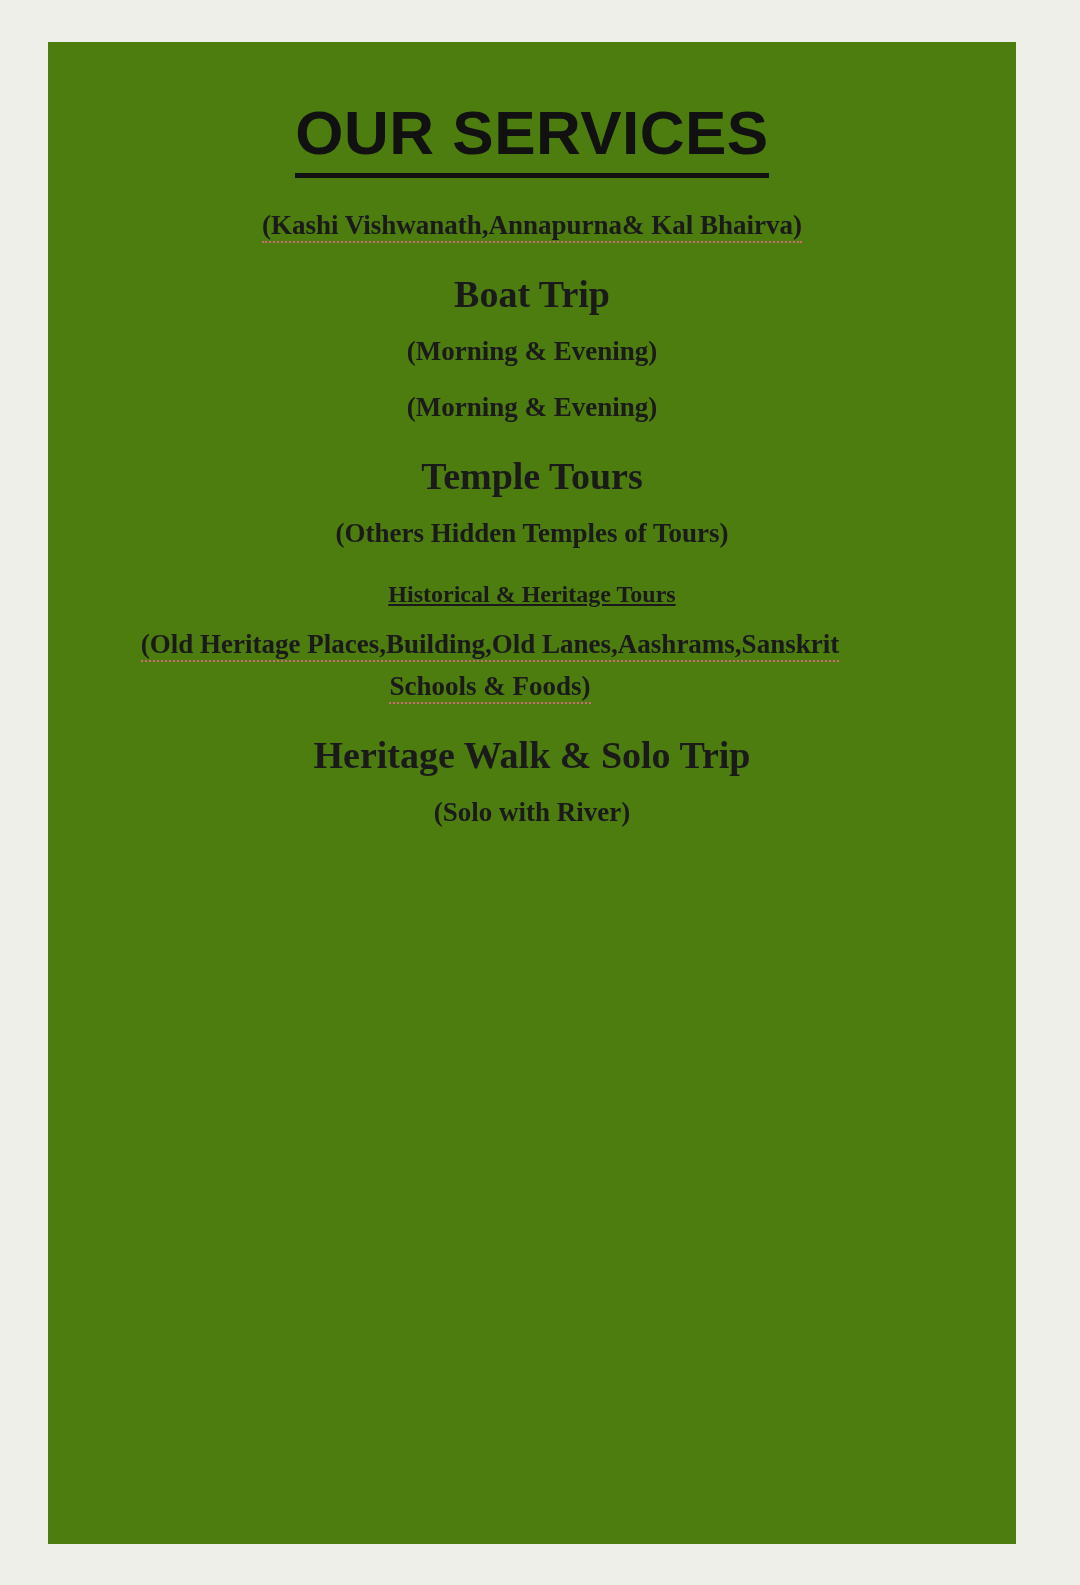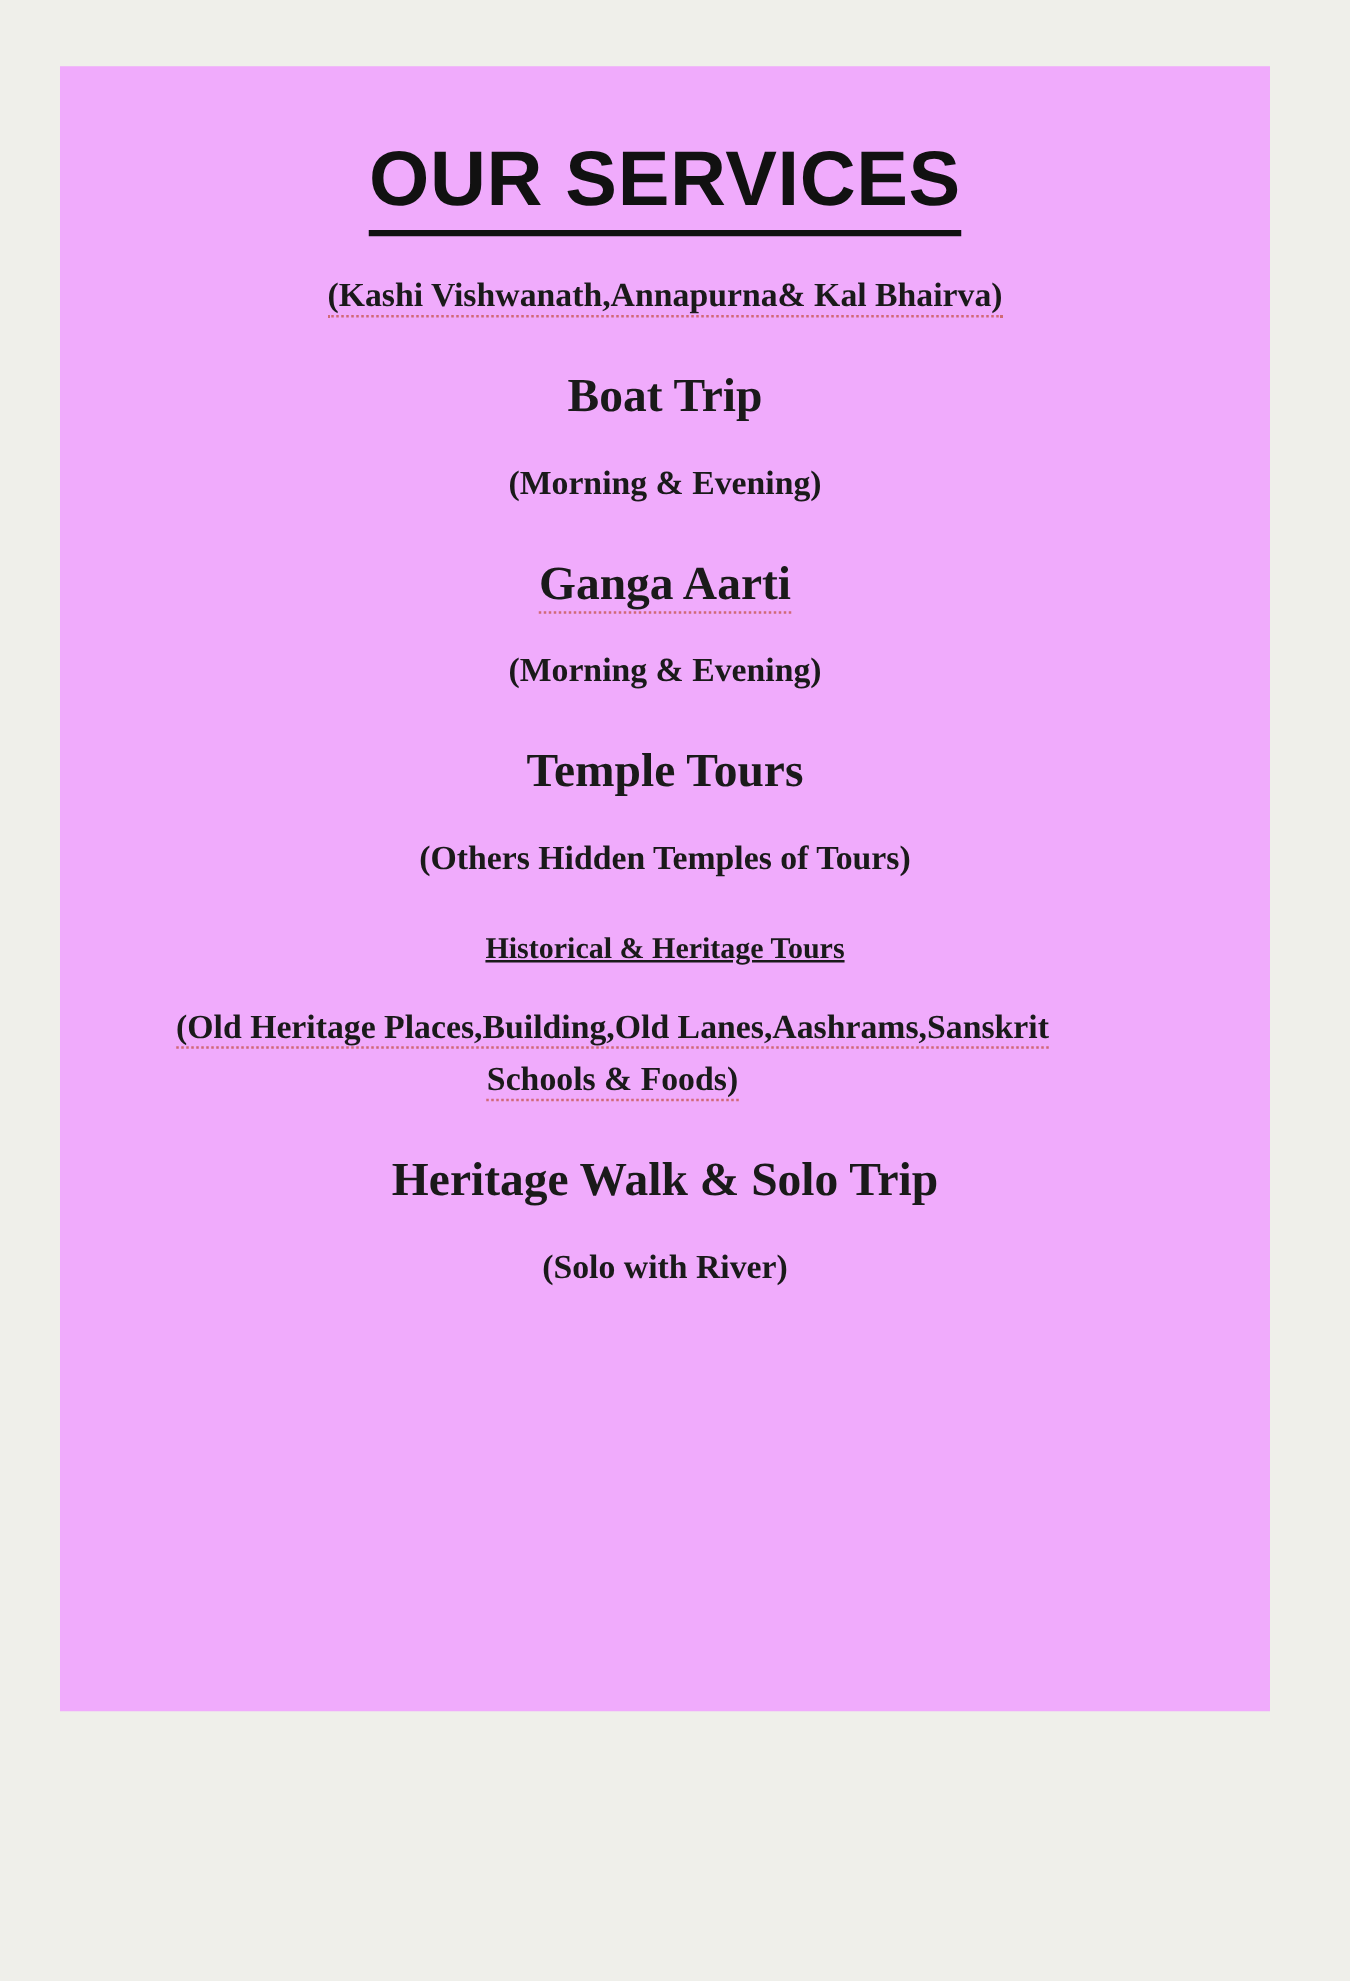--- a/index.html
+++ b/index.html
@@ -9,24 +9,24 @@
   }
   body {
     width: 1080px;
     height: 1585px;
     font-family: "Liberation Serif", serif;
     overflow: hidden;
   }
   .page {
     position: absolute;
     left: 48px;
-    top: 53px;
+    top: 42px;
     width: 968px;
-    height: 1316px;
-    background: #f0abfc;
+    height: 1502px;
+    background: #4d7c0f;
   }
   .doc-title {
     text-align: center;
     font-family: "Liberation Sans", sans-serif;
     font-weight: bold;
     font-size: 62px;
     letter-spacing: 0.5px;
     color: #111111;
     margin: 58px 0 0 0;
     line-height: 1.05;
@@ -52,21 +52,21 @@
     padding: 14px 0 18px 0;
   }
   .service-name.sz-lg { font-size: 24px; text-decoration: underline; }
   .service-detail {
     text-align: center;
     font-family: "Liberation Serif", serif;
     font-weight: bold;
     color: #1a1a1a;
     font-size: 27px;
     line-height: 1.55;
-    margin: 12px;
+    margin: 0;
     padding: 0 120px 14px 120px;
   }
   .service-detail.wide {
     padding-left: 66px;
     padding-right: 150px;
   }
   .u-squiggle {
     border-bottom: 2px dotted #d06a76;
     padding-bottom: 1px;
   }
@@ -91,23 +91,20 @@
     <div class="service">
       <div class="service-name">
         <span>Boat Trip</span>
       </div>
       <div class="service-detail">
         <span>(Morning &amp; Evening)</span>
       </div>
     </div>
 
     <div class="service">
-      <div class="service-name">
-        <span class="u-squiggle">Ganga Aarti</span>
-      </div>
       <div class="service-detail">
         <span>(Morning &amp; Evening)</span>
       </div>
     </div>
 
     <div class="service">
       <div class="service-name">
         <span>Temple Tours</span>
       </div>
       <div class="service-detail">

